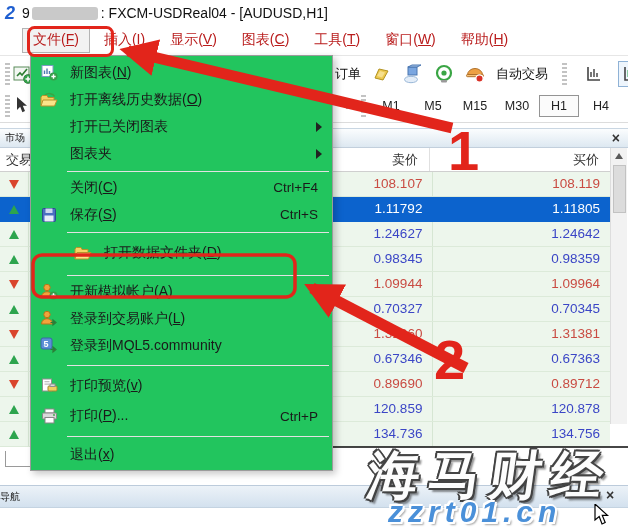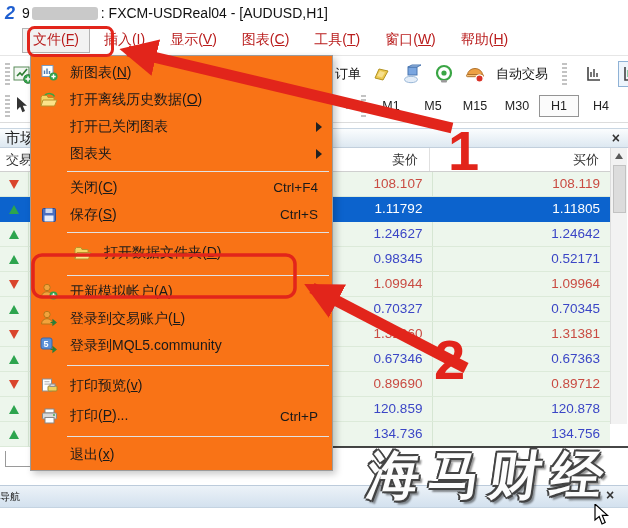--- a/index.html
+++ b/index.html
@@ -30,21 +30,21 @@
   .tb-label{font-size:13px;color:#111;white-space:nowrap;}
   .tbicon{width:20px;height:20px;flex:0 0 auto;}
   .chartbtn{width:24px;height:24px;display:flex;align-items:center;justify-content:center;border:1px solid transparent;}
   .chartbtn.sel{border-color:#8fb2d6;background:#eef5fc;}
   .caret-down{width:0;height:0;border-left:5px solid transparent;border-right:5px solid transparent;border-top:6px solid #333;margin:0 4px;}
   .tf-btn{min-width:30px;padding:3px 4px;text-align:center;font-size:12.5px;color:#222;border:1px solid transparent;}
   .tf-btn.sel{border-color:#949494;background:#fbfbfb;}
 
   
   .mw-title{position:absolute;left:0;top:128px;width:628px;height:20px;background:linear-gradient(#fbfdfe,#dde8f1);border-top:1px solid #c9d6e2;border-bottom:1px solid #c2cfdc;display:flex;align-items:center;box-sizing:border-box;}
-  .mw-title-text{width:27px;overflow:hidden;white-space:nowrap;font-size:15px;color:#222;padding-left:5px;}
+  .mw-title-text{width:27px;overflow:hidden;white-space:nowrap;font-size:10px;color:#222;padding-left:5px;}
   .mw-head{position:absolute;left:0;top:148px;width:610px;height:24px;background:#fff;display:flex;border-bottom:1px solid #cfcfcf;box-sizing:border-box;font-size:13px;color:#333;}
   .h-sym{width:333px;padding-left:6px;box-sizing:border-box;border-right:1px solid #e0e0e0;line-height:23px;overflow:hidden;white-space:nowrap;}
   .h-sell{width:97px;text-align:right;padding-right:11px;box-sizing:border-box;border-right:1px solid #e0e0e0;line-height:23px;}
   .h-buy{width:180px;text-align:right;padding-right:11px;box-sizing:border-box;line-height:23px;}
   .mw-rows{position:absolute;left:0;top:172px;width:610px;}
   .mw-row{display:flex;height:25px;background:#edf6ec;border-bottom:1px solid #dcead9;box-sizing:border-box;font-size:13.5px;}
   .c-arrow{width:30px;display:flex;align-items:center;justify-content:center;border-right:1px solid #d6e6d3;box-sizing:border-box;}
   .c-sym{width:303px;border-right:1px solid #d6e6d3;box-sizing:border-box;}
   .c-sell{width:109px;text-align:right;padding-right:10px;box-sizing:border-box;border-right:1px solid #d6e6d3;line-height:23px;}
   .c-buy{width:180px;text-align:right;padding-right:10px;box-sizing:border-box;line-height:23px;}
@@ -62,21 +62,21 @@
   .mw-bottomline{position:absolute;left:333px;top:446px;width:295px;height:2px;background:#262626;opacity:.85;z-index:9;}
   .closex{margin-left:auto;margin-right:8px;font-size:14px;font-weight:bold;color:#333;line-height:1;cursor:default;}
 
   
   .tab-sliver{position:absolute;left:5px;top:451px;width:25px;height:15px;border-left:1px solid #9a9a9a;border-bottom:1px solid #9a9a9a;}
   .navbar{position:absolute;left:0;top:485px;width:628px;height:23px;background:linear-gradient(#ecf2f8,#d3e1ee);border-top:1px solid #bccbdb;border-bottom:1px solid #c4d3e1;display:flex;align-items:center;box-sizing:border-box;}
   .nav-title{width:27px;overflow:hidden;white-space:nowrap;font-size:10px;color:#222;}
   .nav-x{position:absolute;left:606px;top:487px;font-size:14px;font-weight:bold;color:#333;z-index:47;cursor:default;}
 
   
-  .file-menu{position:absolute;left:30px;top:55px;width:303px;background:#f97316;border:1px solid #9b9b9b;box-shadow:3px 3px 7px rgba(0,0,0,.22);z-index:20;padding:3px 0 2px 0;box-sizing:border-box;}
+  .file-menu{position:absolute;left:30px;top:55px;width:303px;background:#22c55e;border:1px solid #9b9b9b;box-shadow:3px 3px 7px rgba(0,0,0,.22);z-index:20;padding:3px 0 2px 0;box-sizing:border-box;}
   .fm-item{display:flex;align-items:center;height:27px;padding:0 10px 0 6px;font-size:14px;color:#1a1a1a;white-space:nowrap;}
   .fm-item.tall{height:36px;padding-left:40px;}
   .fm-item.h30{height:30px;}
   .fm-icon{width:24px;height:20px;display:flex;align-items:center;justify-content:center;margin-right:9px;flex:0 0 auto;}
   .fm-label .key{text-decoration:underline;}
   .fm-shortcut{margin-left:auto;padding-right:4px;font-size:13.5px;color:#1a1a1a;}
   .fm-subarrow{margin-left:auto;width:0;height:0;border-top:5px solid transparent;border-bottom:5px solid transparent;border-left:6px solid #222;}
   .fm-sep{height:7px;position:relative;}
   .fm-sep.sep-lg{height:12px;}
   .fm-sep.sep-md{height:10px;}
@@ -231,21 +231,21 @@
       <div class="c-sym"></div>
       <div class="c-sell">1.24627</div>
       <div class="c-buy">1.24642</div>
     </div>
       <div class="mw-row tone-blue">
       <div class="c-arrow">
           <span class="tri-up"></span>
         </div>
       <div class="c-sym"></div>
       <div class="c-sell">0.98345</div>
-      <div class="c-buy">0.52171</div>
+      <div class="c-buy">0.98359</div>
     </div>
       <div class="mw-row tone-red">
       <div class="c-arrow">
           <span class="tri-down"></span>
         </div>
       <div class="c-sym"></div>
       <div class="c-sell">1.09944</div>
       <div class="c-buy">1.09964</div>
     </div>
       <div class="mw-row tone-blue">
@@ -429,20 +429,21 @@
     <span class="fm-shortcut">Ctrl+P</span>
       </div>
       <div class="fm-sep sep-md"></div>
       <div class="fm-item">
       <span class="fm-icon"></span>
       <span class="fm-label"><span class="pre">退出(</span><span class="key">x</span><span class="post">)</span></span>
     </div>
     </div>
 
   <div class="wm1">海马财经</div>
+  <div class="wm2">zzrt01.cn</div>
 
   <svg class="anno" viewBox="0 0 628 528">
     <defs>
       <marker id="ah" markerWidth="3.4" markerHeight="3.4" refX="2.6" refY="1.7" orient="auto">
         <path d="M0,0 L3.4,1.7 L0,3.4 z" fill="#e2251b"></path>
       </marker>
     </defs>
     <rect x="28.5" y="27.5" width="84" height="28" rx="6" fill="none" stroke="#e2251b" stroke-width="3"></rect>
     <rect x="33" y="255" width="262" height="42" rx="9" fill="none" stroke="#e2251b" stroke-width="3.5"></rect>
     <line x1="452" y1="128" x2="128" y2="51" stroke="#e2251b" stroke-width="11" marker-end="url(#ah)"></line>

